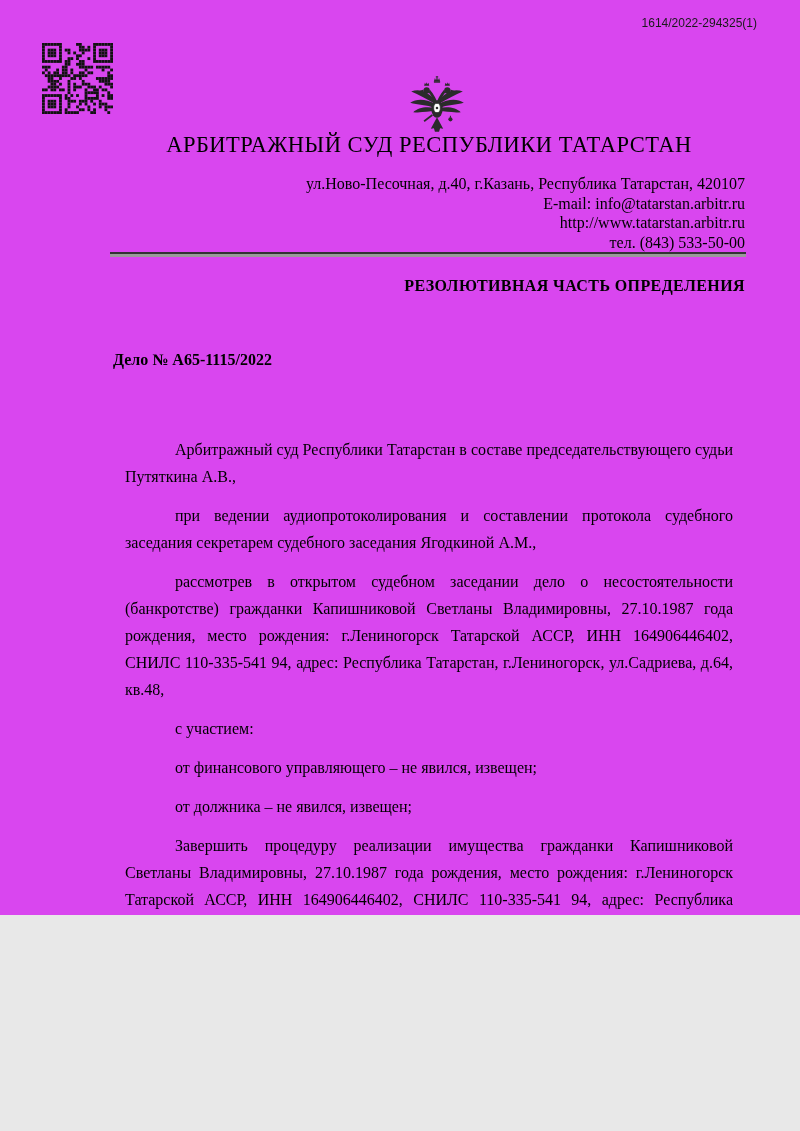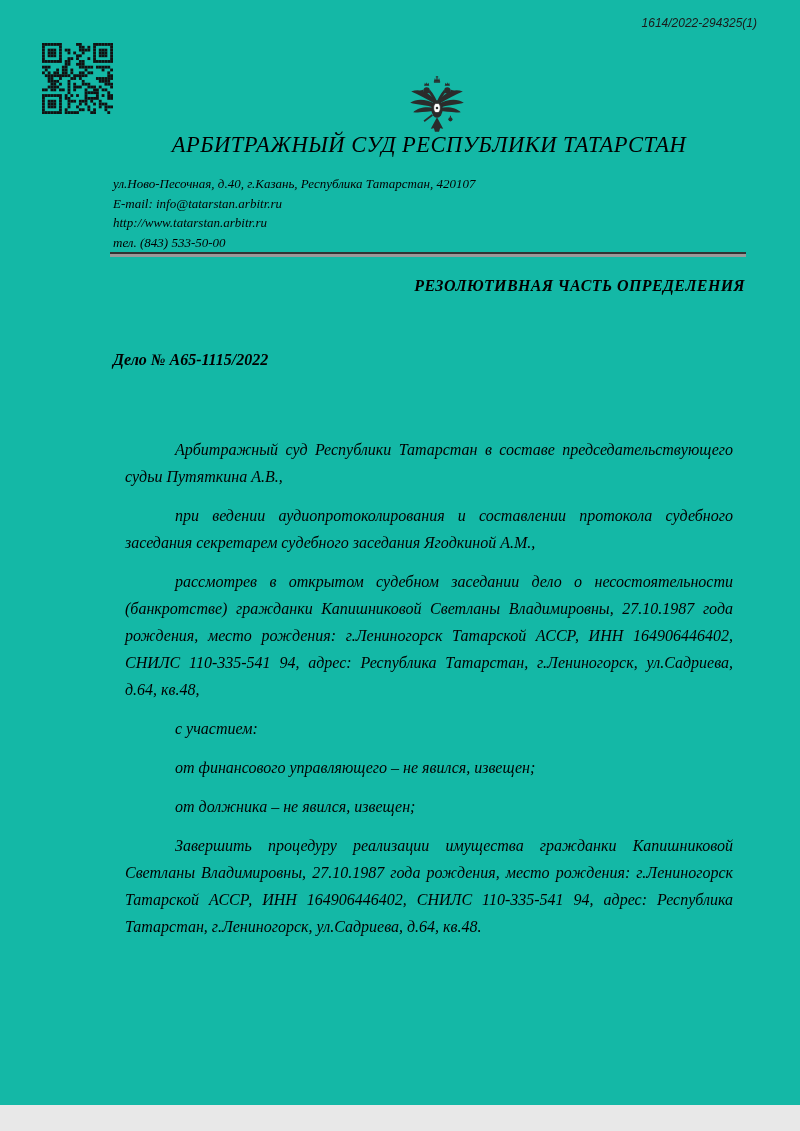--- a/index.html
+++ b/index.html
@@ -1,39 +1,38 @@
 <!DOCTYPE html>
 <html lang="ru"><head>
 <meta charset="utf-8">
 <style>
   html,body{margin:0;padding:0;background:#e8e8e8;}
   .page{
     position:relative;
-    width:800px;height:1105px;
+    width:800px;height:915px;
     margin:0 auto;
-    background:#14b8a6;
+    background:#d946ef;
     font-family:"Liberation Serif", serif;
     color:#000;
     overflow:hidden;
-    font-style:italic;
   }
   .doc-number{
     position:absolute;top:16px;right:43px;
     font-family:"Liberation Sans", sans-serif;
     font-size:12px;color:#1a1a1a;
   }
   .qr{position:absolute;left:42px;top:43px;width:71px;height:71px;}
   .emblem{position:absolute;left:406px;top:76px;width:62px;height:64px;}
   .court-name{
     position:absolute;left:113px;top:132px;width:632px;
     text-align:center;font-size:22.5px;letter-spacing:.5px;white-space:nowrap;
   }
   .address{
     position:absolute;left:113px;top:174px;width:632px;
-    text-align:left;font-size:13px;line-height:19.6px;
+    text-align:right;font-size:16px;line-height:19.6px;
   }
   .divider{
     position:absolute;left:110px;top:252px;width:636px;height:5px;
     background:linear-gradient(to bottom,#333333 45%,#9a9a9a 45%);
   }
   .doc-title{
     position:absolute;left:113px;top:277px;width:632px;
     text-align:right;font-weight:bold;font-size:16px;letter-spacing:.4px;
   }
   .meta-row{

